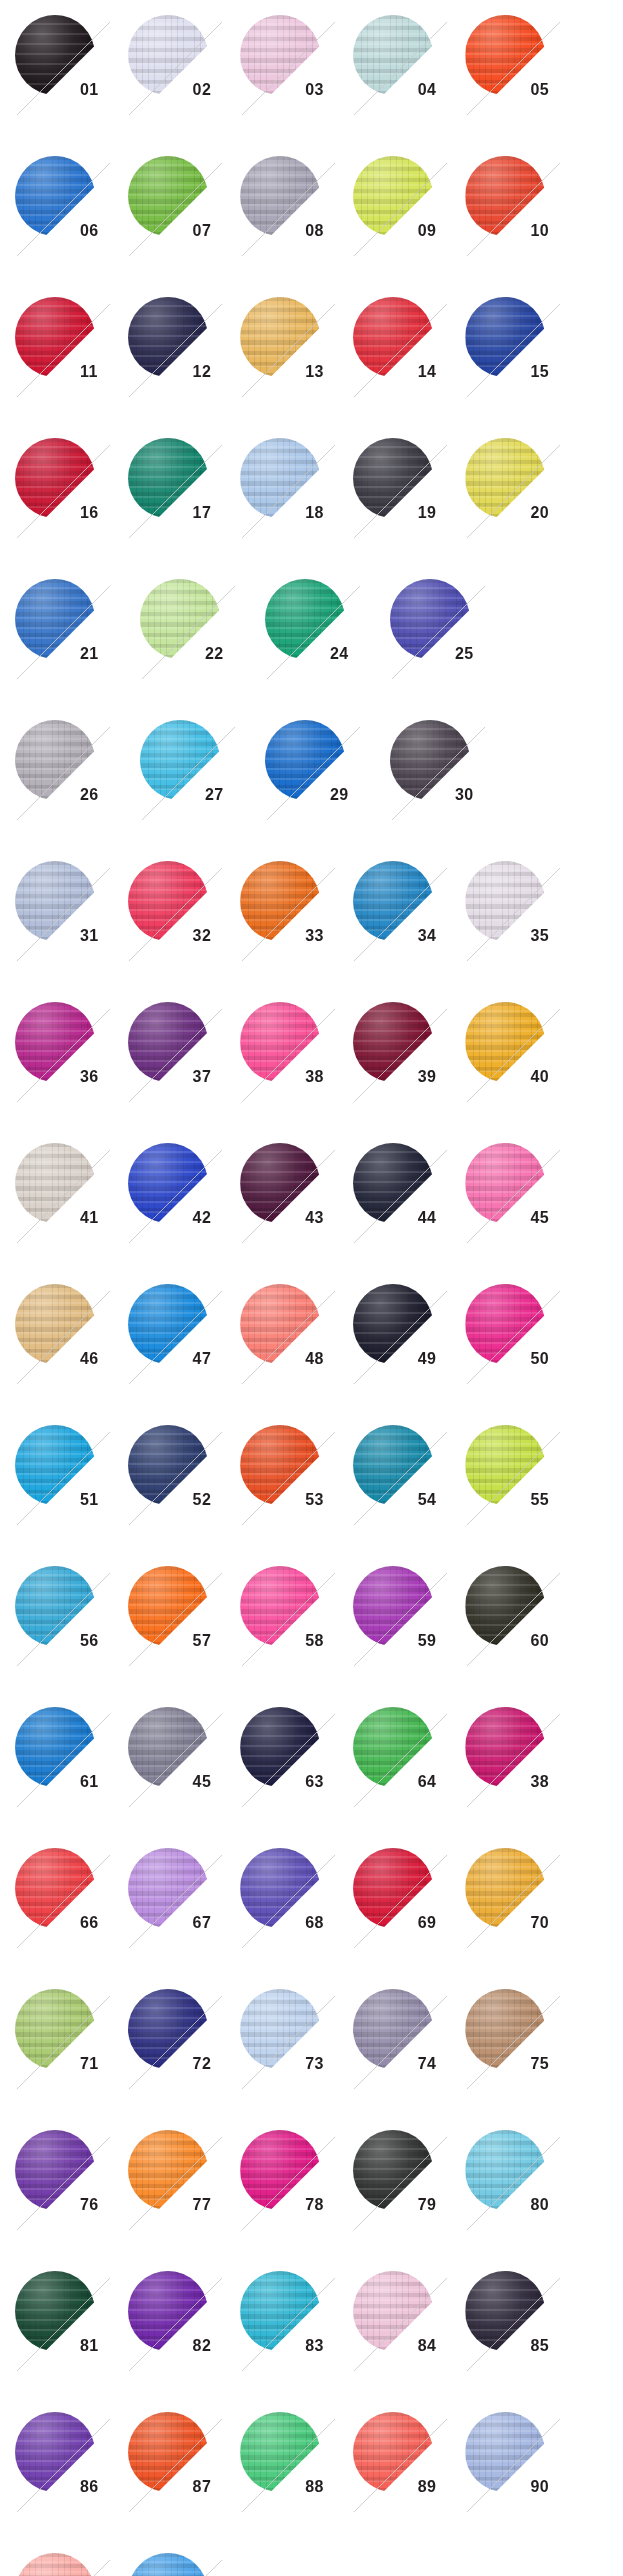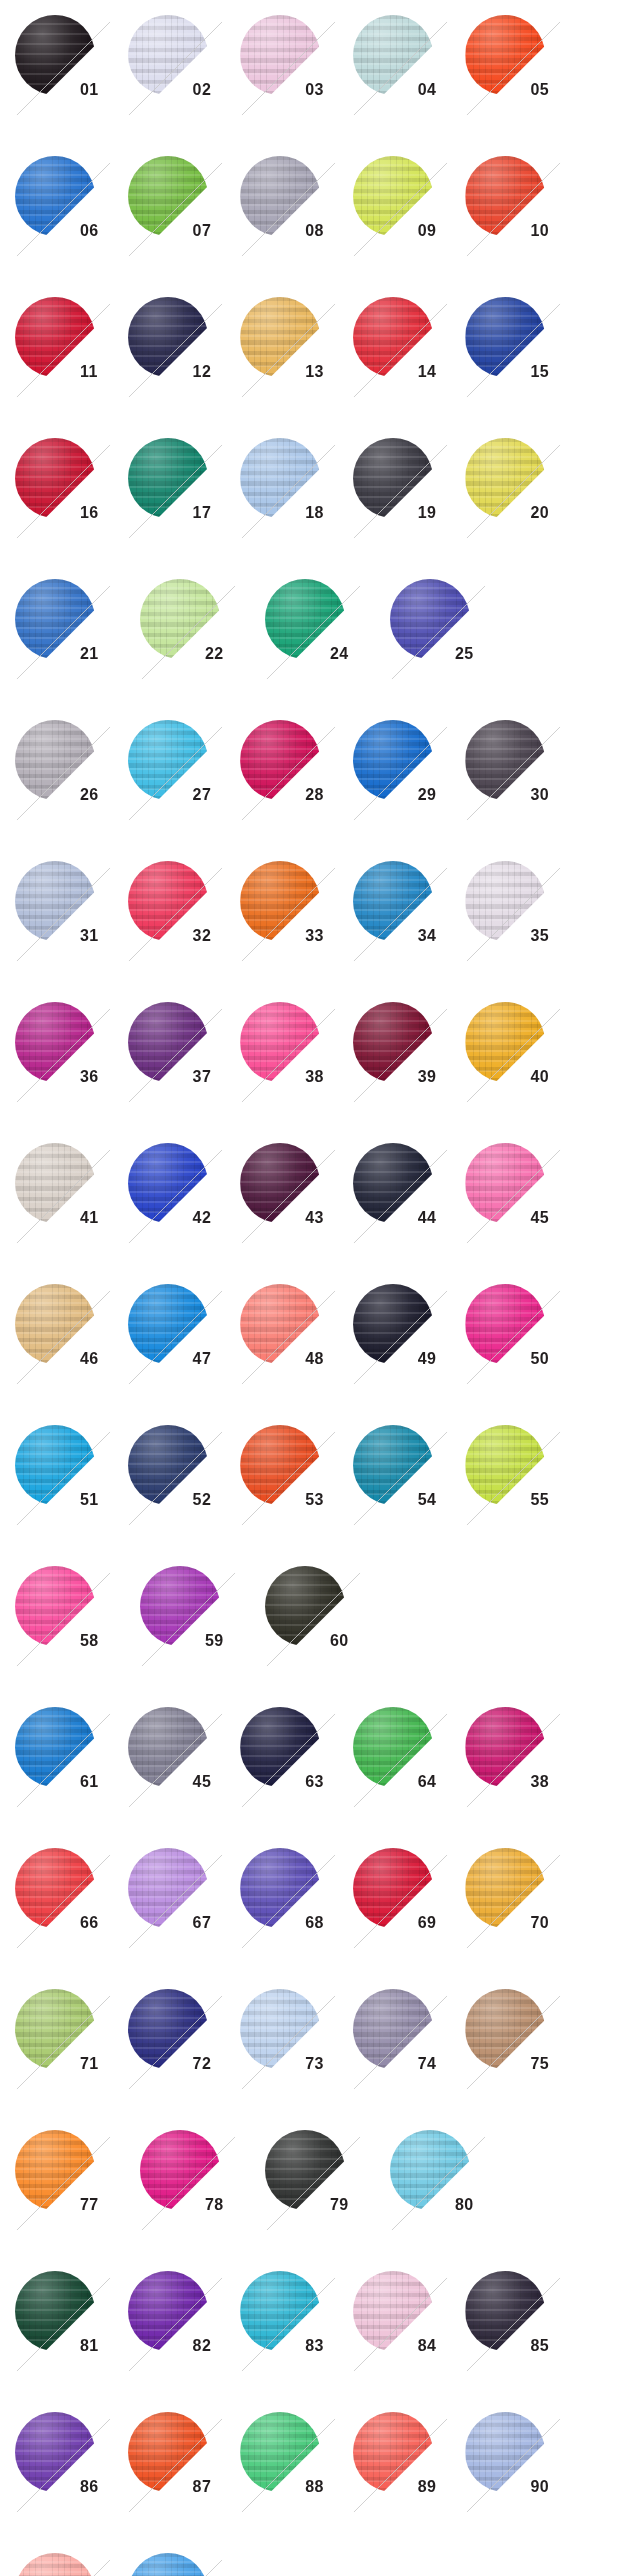--- a/index.html
+++ b/index.html
@@ -472,33 +472,20 @@
           <div class="shine"></div>
         </div>
         <div class="swatch-diag">
           <svg width="103" height="103" viewBox="0 0 124 124">
             <line x1="118" y1="6" x2="6" y2="118" stroke="#c9c9c9" stroke-width="1"></line>
           </svg>
         </div>
         <div class="swatch-label">27</div>
       </div>
       <div class="swatch-cell">
-        <div class="swatch-shape" style="background:#cf0d56">
-          <div class="tex"></div>
-          <div class="tex2"></div>
-          <div class="shine"></div>
-        </div>
-        <div class="swatch-diag">
-          <svg width="103" height="103" viewBox="0 0 124 124">
-            <line x1="118" y1="6" x2="6" y2="118" stroke="#c9c9c9" stroke-width="1"></line>
-          </svg>
-        </div>
-        <div class="swatch-label">28</div>
-      </div>
-      <div class="swatch-cell">
         <div class="swatch-shape" style="background:#1168cb">
           <div class="tex"></div>
           <div class="tex2"></div>
           <div class="shine"></div>
         </div>
         <div class="swatch-diag">
           <svg width="103" height="103" viewBox="0 0 124 124">
             <line x1="118" y1="6" x2="6" y2="118" stroke="#c9c9c9" stroke-width="1"></line>
           </svg>
         </div>
@@ -848,20 +835,46 @@
         <div class="swatch-diag">
           <svg width="103" height="103" viewBox="0 0 124 124">
             <line x1="118" y1="6" x2="6" y2="118" stroke="#c9c9c9" stroke-width="1"></line>
           </svg>
         </div>
         <div class="swatch-label">55</div>
       </div>
     </div>
     <div class="swatch-row">
       <div class="swatch-cell">
+        <div class="swatch-shape" style="background:#31a7d6">
+          <div class="tex"></div>
+          <div class="tex2"></div>
+          <div class="shine"></div>
+        </div>
+        <div class="swatch-diag">
+          <svg width="103" height="103" viewBox="0 0 124 124">
+            <line x1="118" y1="6" x2="6" y2="118" stroke="#c9c9c9" stroke-width="1"></line>
+          </svg>
+        </div>
+        <div class="swatch-label">56</div>
+      </div>
+      <div class="swatch-cell">
+        <div class="swatch-shape" style="background:#fa6b16">
+          <div class="tex"></div>
+          <div class="tex2"></div>
+          <div class="shine"></div>
+        </div>
+        <div class="swatch-diag">
+          <svg width="103" height="103" viewBox="0 0 124 124">
+            <line x1="118" y1="6" x2="6" y2="118" stroke="#c9c9c9" stroke-width="1"></line>
+          </svg>
+        </div>
+        <div class="swatch-label">57</div>
+      </div>
+      <div class="swatch-cell">
         <div class="swatch-shape" style="background:#f94a9c">
           <div class="tex"></div>
           <div class="tex2"></div>
           <div class="shine"></div>
         </div>
         <div class="swatch-diag">
           <svg width="103" height="103" viewBox="0 0 124 124">
             <line x1="118" y1="6" x2="6" y2="118" stroke="#c9c9c9" stroke-width="1"></line>
           </svg>
         </div>
@@ -1089,20 +1102,33 @@
         </div>
         <div class="swatch-diag">
           <svg width="103" height="103" viewBox="0 0 124 124">
             <line x1="118" y1="6" x2="6" y2="118" stroke="#c9c9c9" stroke-width="1"></line>
           </svg>
         </div>
         <div class="swatch-label">75</div>
       </div>
     </div>
     <div class="swatch-row">
+      <div class="swatch-cell">
+        <div class="swatch-shape" style="background:#6c34a5">
+          <div class="tex"></div>
+          <div class="tex2"></div>
+          <div class="shine"></div>
+        </div>
+        <div class="swatch-diag">
+          <svg width="103" height="103" viewBox="0 0 124 124">
+            <line x1="118" y1="6" x2="6" y2="118" stroke="#c9c9c9" stroke-width="1"></line>
+          </svg>
+        </div>
+        <div class="swatch-label">76</div>
+      </div>
       <div class="swatch-cell">
         <div class="swatch-shape" style="background:#fa8826">
           <div class="tex"></div>
           <div class="tex2"></div>
           <div class="shine"></div>
         </div>
         <div class="swatch-diag">
           <svg width="103" height="103" viewBox="0 0 124 124">
             <line x1="118" y1="6" x2="6" y2="118" stroke="#c9c9c9" stroke-width="1"></line>
           </svg>

